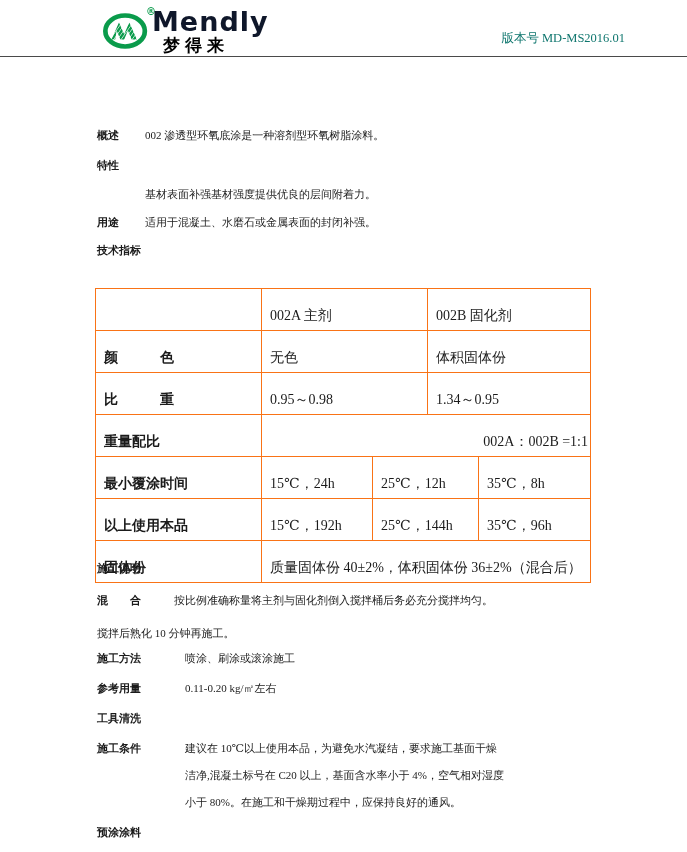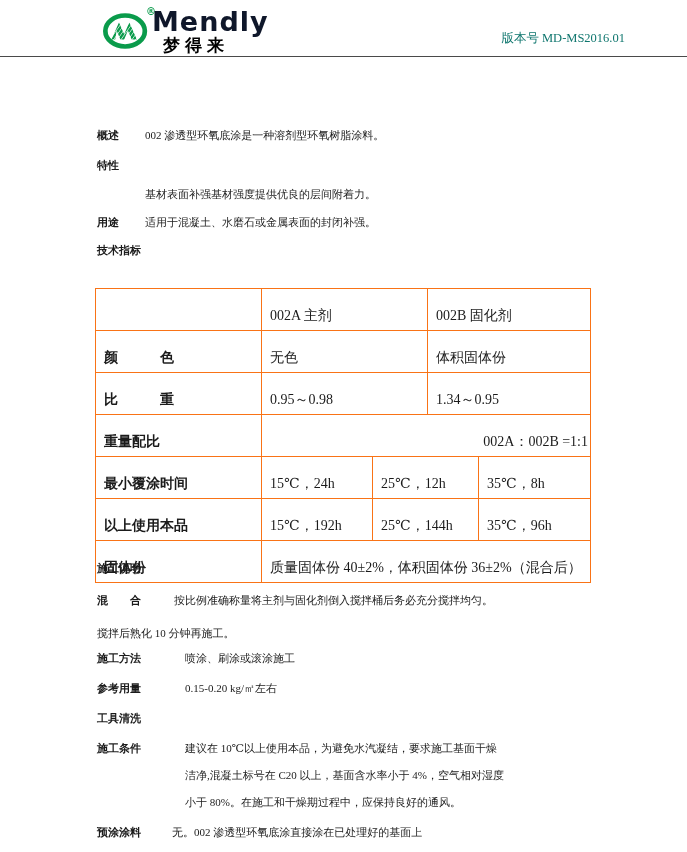--- a/index.html
+++ b/index.html
@@ -151,25 +151,24 @@
   <span class="abs lbl" style="left:97px;top:560px">施工说明</span>
 
   <span class="abs lbl" style="left:97px;top:592px">混　　合</span>
   <span class="abs" style="left:174px;top:592px">按比例准确称量将主剂与固化剂倒入搅拌桶后务必充分搅拌均匀。</span>
   <span class="abs" style="left:97px;top:625px">搅拌后熟化 10 分钟再施工。</span>
 
   <span class="abs lbl" style="left:97px;top:650px">施工方法</span>
   <span class="abs" style="left:185px;top:650px">喷涂、刷涂或滚涂施工</span>
 
   <span class="abs lbl" style="left:97px;top:680px">参考用量</span>
-  <span class="abs" style="left:185px;top:680px">0.15-0.20 kg/㎡左右</span>
+  <span class="abs" style="left:185px;top:680px">0.11-0.20 kg/㎡左右</span>
 
   <span class="abs lbl" style="left:97px;top:710px">工具清洗</span>
 
   <span class="abs lbl" style="left:97px;top:740px">施工条件</span>
   <span class="abs" style="left:185px;top:740px">建议在 10℃以上使用本品，为避免水汽凝结，要求施工基面干燥</span>
   <span class="abs" style="left:185px;top:767px">洁净,混凝土标号在 C20 以上，基面含水率小于 4%，空气相对湿度</span>
   <span class="abs" style="left:185px;top:794px">小于 80%。在施工和干燥期过程中，应保持良好的通风。</span>
 
   <span class="abs lbl" style="left:97px;top:824px">预涂涂料</span>
-  <span class="abs" style="left:172px;top:824px">无。002 渗透型环氧底涂直接涂在已处理好的基面上</span>
 
 </div>
 
 </body></html>

